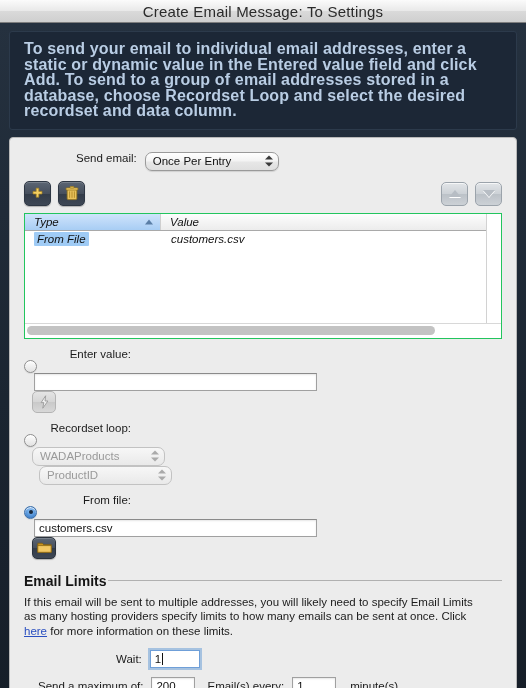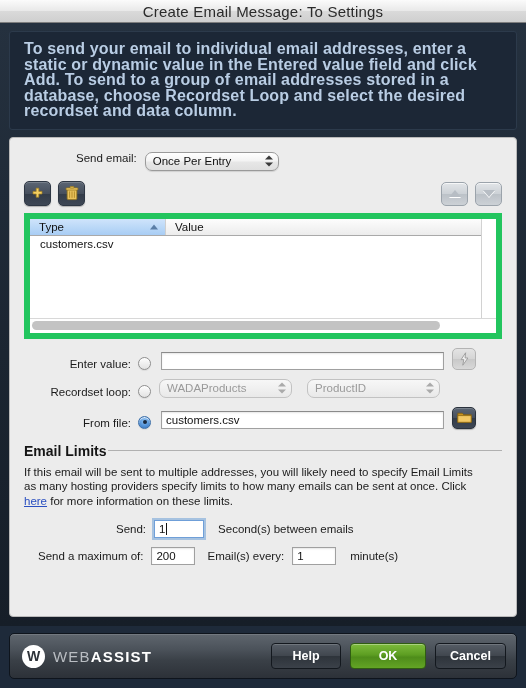--- a/index.html
+++ b/index.html
@@ -194,26 +194,27 @@
   .tri-down {
     width: 0; height: 0;
     border-left: 6px solid transparent;
     border-right: 6px solid transparent;
     border-top: 7px solid #b7bdc4;
     filter: drop-shadow(0 1px 0 #fff);
   }
 
   
   .table-wrap {
-    border: 6px solid #22c55e;
+    border: 1px solid #22c55e;
     background: #fff;
     height: 126px;
     box-sizing: border-box;
     position: relative;
     overflow: hidden;
+    font-style: italic;
   }
   .thead {
     display: flex;
     height: 17px;
     border-bottom: 1px solid #a9a9a9;
     box-sizing: border-box;
   }
   .th {
     font-size: 11.5px;
     color: #111;
@@ -285,22 +286,23 @@
     top: 2px;
     height: 9px;
     width: 408px;
     border-radius: 5px;
     background: #c3c3c3;
   }
 
   
   .frow {
     display: flex;
-    align-items: flex-end;
+    align-items: flex-start;
     margin-top: 9px;
+    flex-direction: column;
   }
   .frow-label {
     width: 114px;
     text-align: right;
     font-size: 11.5px;
     color: #1b1b1b;
     padding-right: 7px;
     box-sizing: border-box;
   }
   .radio {
@@ -552,20 +554,23 @@
           <div class="th th-type sorted">
             <span>Type</span>
             <span class="sort-arrow"></span>
           </div>
           <div class="th th-value">
             <span>Value</span>
           </div>
         </div>
 
         <div class="tbody-row">
+          <div class="td td-type">
+            <span>From File</span>
+          </div>
           <div class="td td-value">
             <span>customers.csv</span>
           </div>
         </div>
 
         <div class="table-vscroll-gutter"></div>
         <div class="table-hscroll">
           <div class="thumb"></div>
         </div>
       </div>
@@ -612,26 +617,25 @@
 
       <div class="section">
         <div class="section-head">
           <div class="section-title">Email Limits</div>
           <div class="section-rule"></div>
         </div>
 
         <p class="section-desc"><span>If this email will be sent to multiple addresses, you will likely need to specify Email Limits as many hosting providers specify limits to how many emails can be sent at once. Click </span><a href="#">here</a><span> for more information on these limits.</span></p>
 
         <div class="limit-row" style="padding-left:92px;">
-          <span>Send:</span>
+          <span>Wait:</span>
           <div class="num-field focused" style="width:50px;margin-left:8px;">
             <span>1</span>
               <span class="caret"></span>
           </div>
-          <span style="margin-left:14px;">Second(s) between emails</span>
         </div>
 
         <div class="limit-row" style="padding-left:14px;">
           <span>Send a maximum of:</span>
           <div class="num-field" style="width:44px;margin-left:8px;">
             <span>200</span>
           </div>
           <span style="margin-left:12px;">Email(s) every:</span>
           <div class="num-field" style="width:44px;margin-left:8px;">
             <span>1</span>

